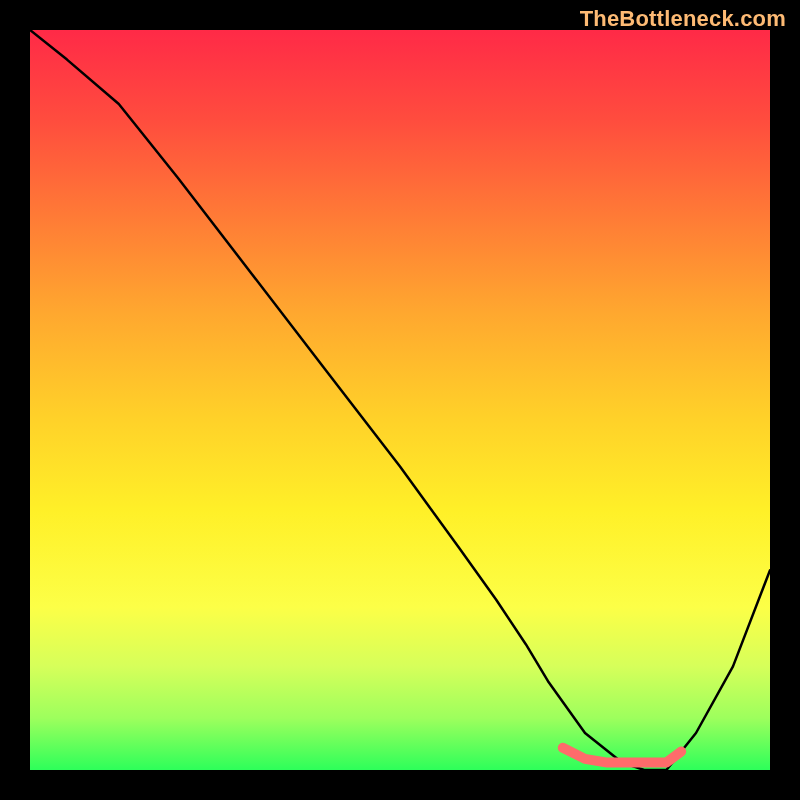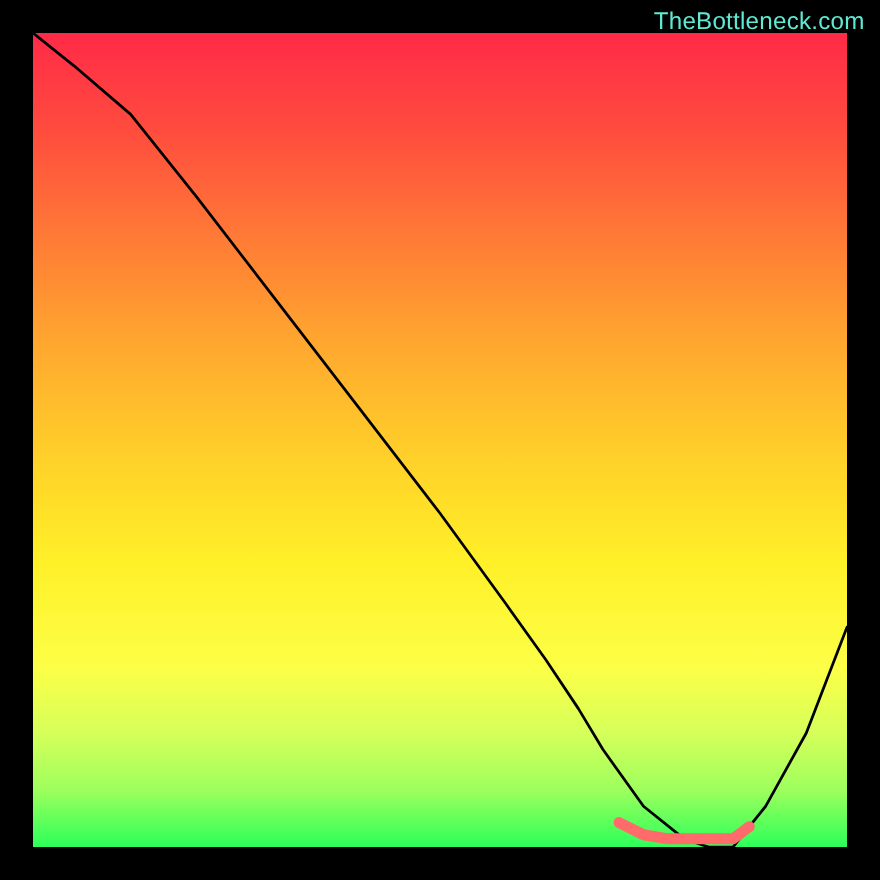--- a/index.html
+++ b/index.html
@@ -36,24 +36,24 @@
       #fcff47 78%,
       #d6ff5a 86%,
       #9dff5d 93%,
       #2dff5a 100%
     );
   }
   .watermark {
     position: absolute;
     top: 6px;
     right: 14px;
-    color: #5eead4;
+    color: #fdba74;
     font-size: 22px;
     letter-spacing: 0.2px;
-    font-weight: 400;
+    font-weight: 700;
   }
   svg.curve {
     position: absolute;
     left: 0;
     top: 0;
     width: 740px;
     height: 740px;
   }
 </style>
 </head>

